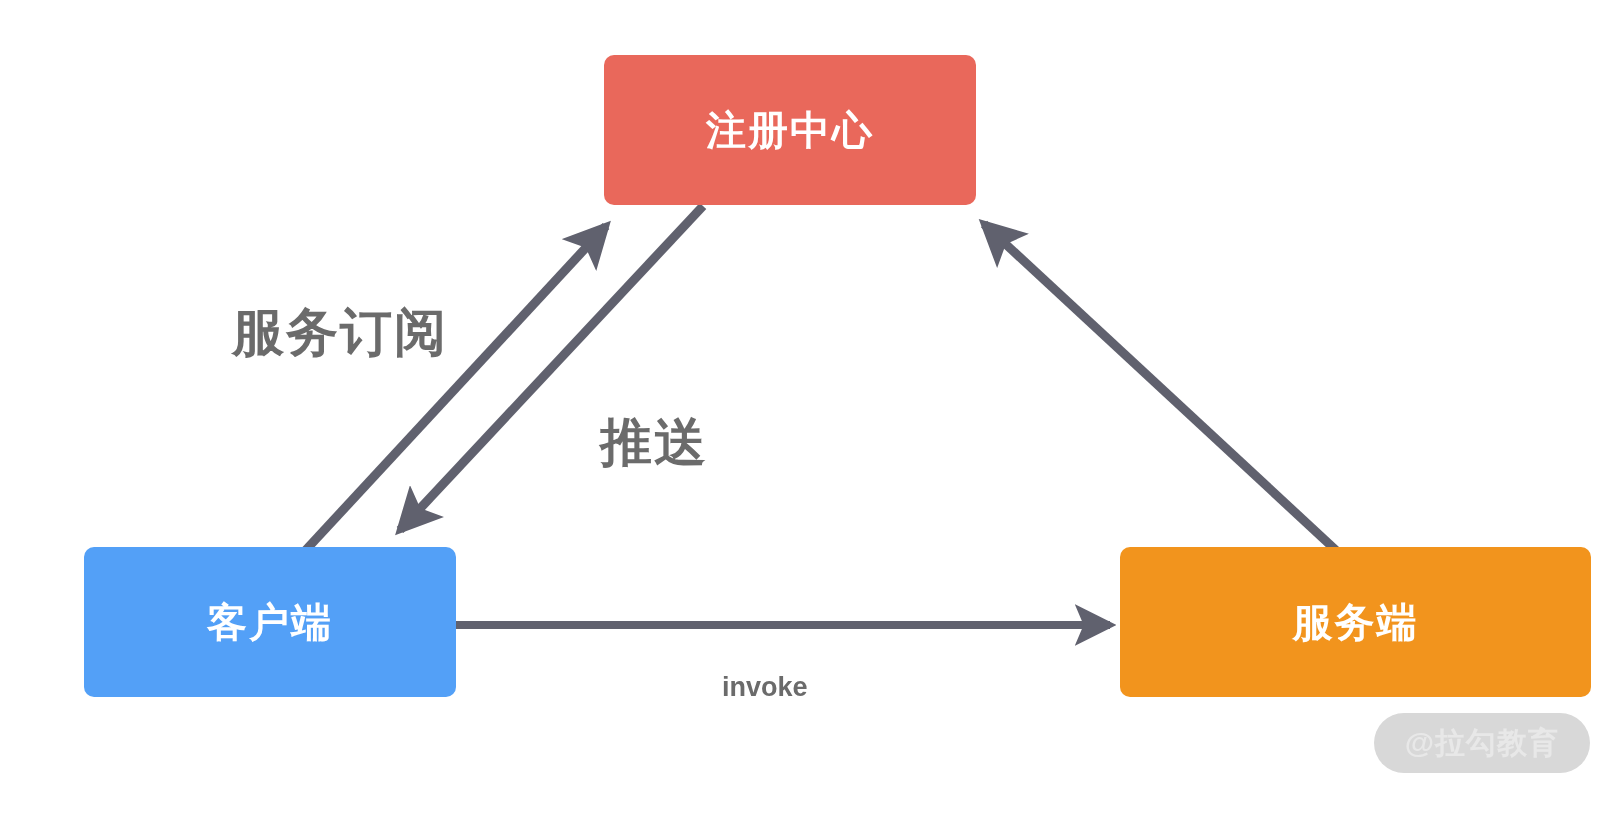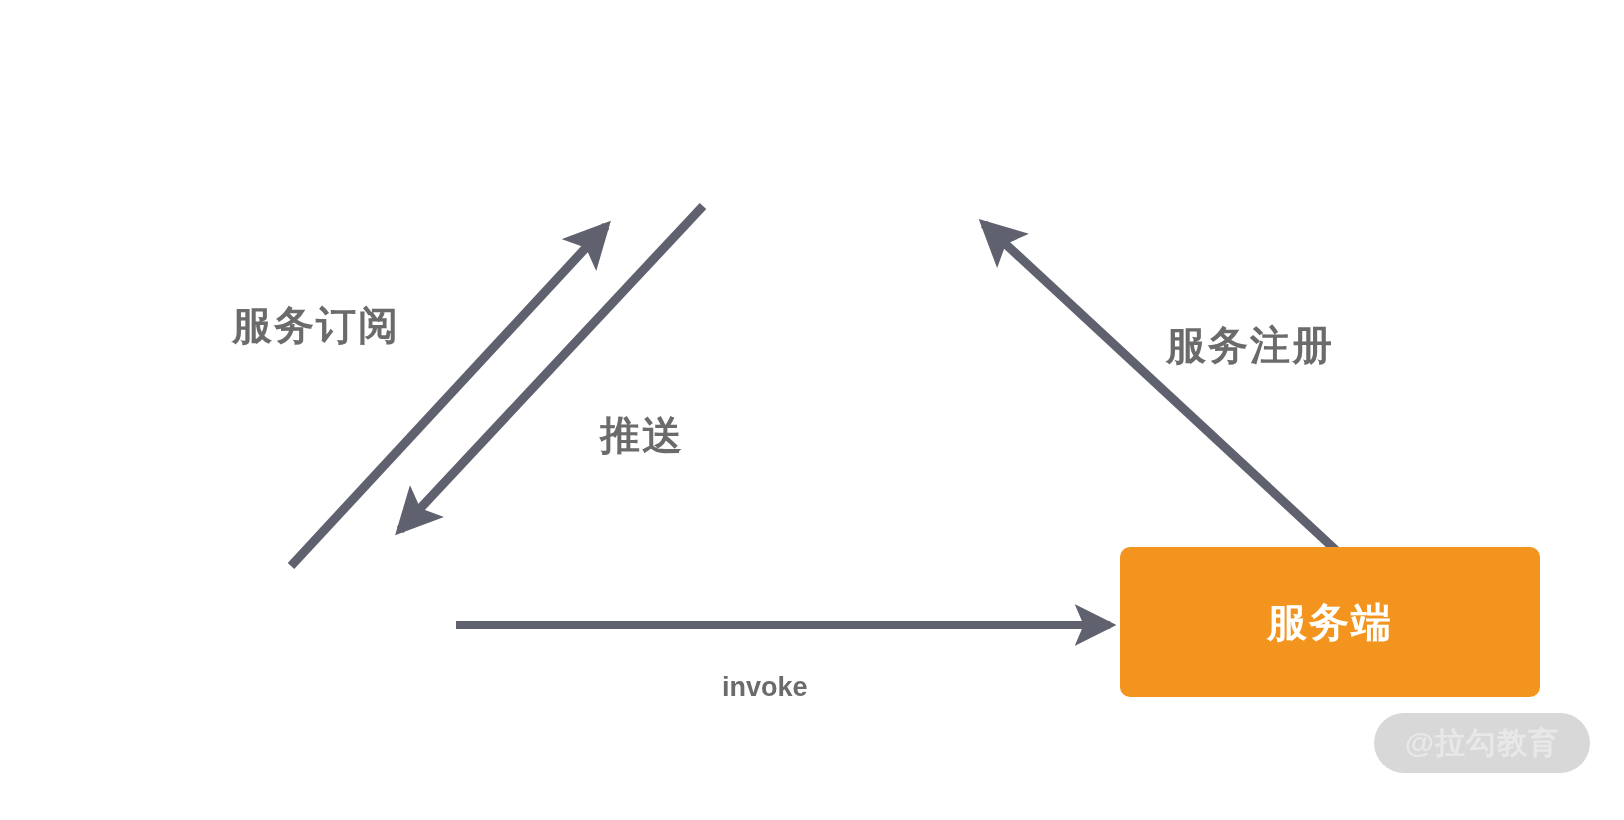--- a/index.html
+++ b/index.html
@@ -40,28 +40,28 @@
   #node-client {
     left: 84px;
     top: 547px;
     width: 372px;
     height: 150px;
     background: #53a0f7;
   }
   #node-server {
     left: 1120px;
     top: 547px;
-    width: 420px;
+    width: 471px;
     height: 150px;
     background: #f2941d;
   }
   .edge-label {
     position: absolute;
     color: #6b6b6b;
-    font-size: 40px;
+    font-size: 52px;
     font-weight: 700;
     letter-spacing: 2px;
     white-space: nowrap;
     user-select: none;
   }
   #label-subscribe { left: 232px; top: 298px; }
   #label-push      { left: 600px; top: 408px; }
   #label-register  { left: 1166px; top: 318px; }
   #label-invoke    {
     left: 722px;
@@ -109,27 +109,28 @@
 
     <line x1="291" y1="566" x2="606" y2="226" stroke="#60616e" stroke-width="9" marker-end="url(#arrowhead)"></line>
 
     <line x1="703" y1="206" x2="400" y2="530" stroke="#60616e" stroke-width="9" marker-end="url(#arrowhead)"></line>
 
     <line x1="1354" y1="567" x2="984" y2="224" stroke="#60616e" stroke-width="9" marker-end="url(#arrowhead)"></line>
 
     <line x1="456" y1="625" x2="1110" y2="625" stroke="#60616e" stroke-width="8" marker-end="url(#arrowhead)"></line>
   </svg>
 
+  <div class="node" id="node-registry">注册中心</div>
 
+  <div class="node" id="node-client">客户端</div>
 
   <div class="node" id="node-server">服务端</div>
 
   <div class="edge-label" id="label-subscribe">服务订阅</div>
 
   <div class="edge-label" id="label-push">推送</div>
 
-  <div class="edge-label" id="label-register">服务注册</div>
 
   <div class="edge-label" id="label-invoke">invoke</div>
 
   <div id="watermark">@拉勾教育</div>
 
 </div>
 
 </body></html>

